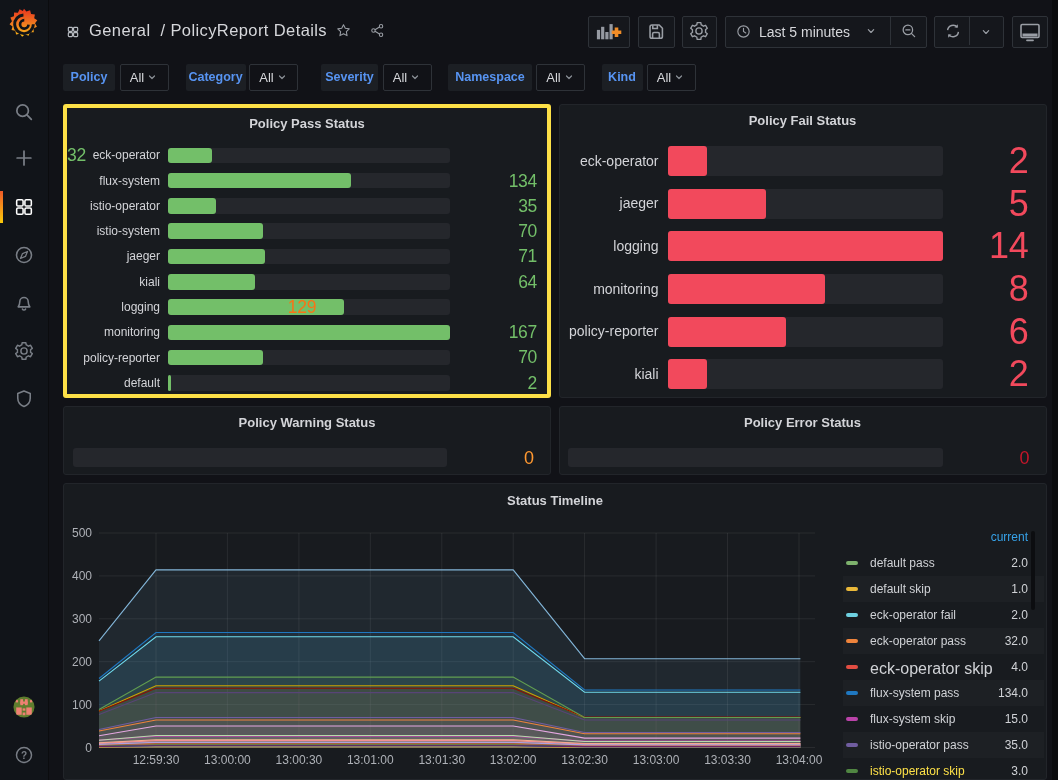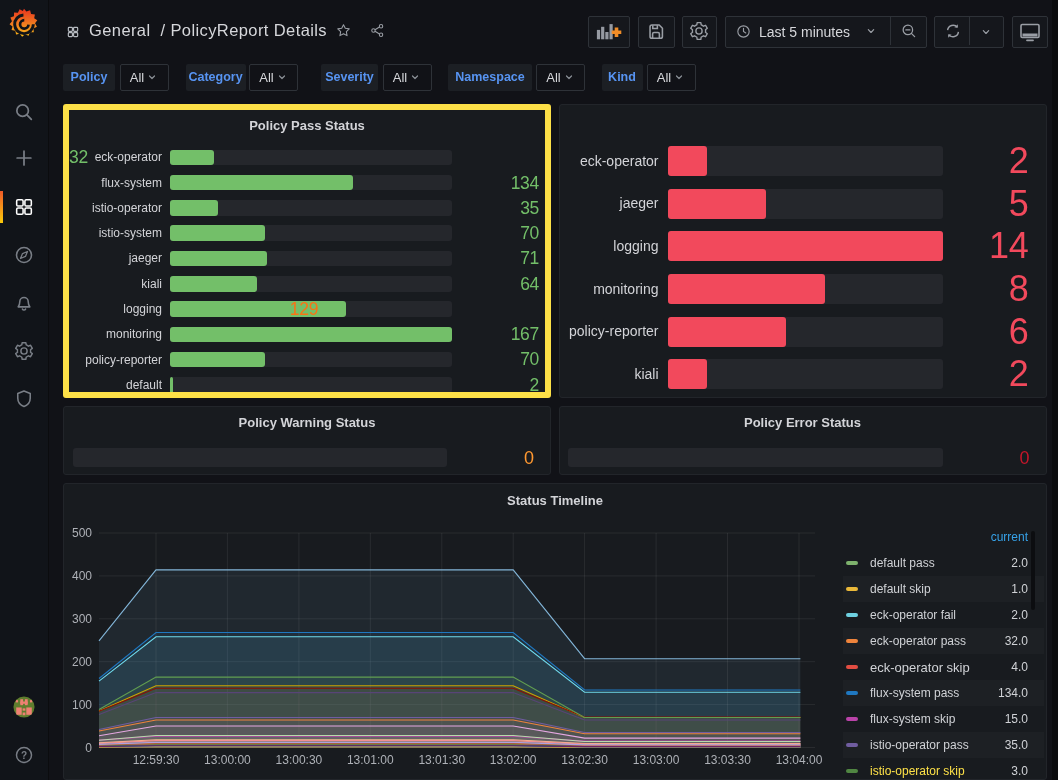--- a/index.html
+++ b/index.html
@@ -117,21 +117,21 @@
     <span style="position:absolute;left:27px;top:6px;font-size:12px;color:#d0d2d6">eck-operator fail</span>
     <span style="position:absolute;right:16px;top:6px;font-size:12px;color:#d0d2d6">2.0</span>
   </div>
 <div style="position:absolute;left:843px;top:628px;width:201px;height:26px;background:#1d2024;">
     <span style="position:absolute;left:3px;top:11px;width:12px;height:4px;border-radius:2px;background:#EF843C"></span>
     <span style="position:absolute;left:27px;top:6px;font-size:12px;color:#d0d2d6">eck-operator pass</span>
     <span style="position:absolute;right:16px;top:6px;font-size:12px;color:#d0d2d6">32.0</span>
   </div>
 <div style="position:absolute;left:843px;top:654px;width:201px;height:26px;">
     <span style="position:absolute;left:3px;top:11px;width:12px;height:4px;border-radius:2px;background:#E24D42"></span>
-    <span style="position:absolute;left:27px;top:6px;font-size:13px;color:#d0d2d6">eck-operator skip</span>
+    <span style="position:absolute;left:27px;top:6px;font-size:16px;color:#d0d2d6">eck-operator skip</span>
     <span style="position:absolute;right:16px;top:6px;font-size:12px;color:#d0d2d6">4.0</span>
   </div>
 <div style="position:absolute;left:843px;top:680px;width:201px;height:26px;background:#1d2024;">
     <span style="position:absolute;left:3px;top:11px;width:12px;height:4px;border-radius:2px;background:#1F78C1"></span>
     <span style="position:absolute;left:27px;top:6px;font-size:12px;color:#d0d2d6">flux-system pass</span>
     <span style="position:absolute;right:16px;top:6px;font-size:12px;color:#d0d2d6">134.0</span>
   </div>
 <div style="position:absolute;left:843px;top:706px;width:201px;height:26px;">
     <span style="position:absolute;left:3px;top:11px;width:12px;height:4px;border-radius:2px;background:#BA43A9"></span>
     <span style="position:absolute;left:27px;top:6px;font-size:12px;color:#d0d2d6">flux-system skip</span>
@@ -141,21 +141,21 @@
     <span style="position:absolute;left:3px;top:11px;width:12px;height:4px;border-radius:2px;background:#705DA0"></span>
     <span style="position:absolute;left:27px;top:6px;font-size:12px;color:#d0d2d6">istio-operator pass</span>
     <span style="position:absolute;right:16px;top:6px;font-size:12px;color:#d0d2d6">35.0</span>
   </div>
 <div style="position:absolute;left:843px;top:758px;width:201px;height:26px;">
     <span style="position:absolute;left:3px;top:11px;width:12px;height:4px;border-radius:2px;background:#508642"></span>
     <span style="position:absolute;left:27px;top:6px;font-size:12px;color:#fde047">istio-operator skip</span>
     <span style="position:absolute;right:16px;top:6px;font-size:12px;color:#d0d2d6">3.0</span>
   </div>
 <div style="position:absolute;left:1031px;top:531px;width:4px;height:79px;border-radius:2px;background:#0c0d10"></div>
-<div style="position:absolute;left:63px;top:104px;width:488px;height:294px;background:#181B1F;border:6px solid #fde047;border-radius:3px;box-sizing:border-box;overflow:hidden">
+<div style="position:absolute;left:63px;top:104px;width:488px;height:294px;background:#181B1F;border:4px solid #fde047;border-radius:3px;box-sizing:border-box;overflow:hidden">
     <div style="position:absolute;left:0;top:8px;width:100%;text-align:center;font-size:13px;font-weight:600;color:#d3d4d8">Policy Pass Status</div>
     <div style="position:absolute;left:0;top:38.4px;width:93px;text-align:right;font-size:12px;color:#d3d4d8;line-height:18px">eck-operator</div>
     <div style="position:absolute;left:101px;top:39.6px;width:282px;height:15.5px;border-radius:3px;background:#25272c"></div>
     <div style="position:absolute;left:101px;top:39.6px;width:44px;height:15.5px;border-radius:3px;background:#73BF69"></div>
     <div style="position:absolute;left:0;top:34.3px;width:470px;text-align:left;font-size:17.5px;font-weight:500;letter-spacing:-0.3px;color:#73BF69;line-height:26px">32</div>
     <div style="position:absolute;left:0;top:63.7px;width:93px;text-align:right;font-size:12px;color:#d3d4d8;line-height:18px">flux-system</div>
     <div style="position:absolute;left:101px;top:64.9px;width:282px;height:15.5px;border-radius:3px;background:#25272c"></div>
     <div style="position:absolute;left:101px;top:64.9px;width:183px;height:15.5px;border-radius:3px;background:#73BF69"></div>
     <div style="position:absolute;left:0;top:59.5px;width:470px;text-align:right;font-size:17.5px;font-weight:500;letter-spacing:-0.3px;color:#73BF69;line-height:26px">134</div>
     <div style="position:absolute;left:0;top:88.9px;width:93px;text-align:right;font-size:12px;color:#d3d4d8;line-height:18px">istio-operator</div>
@@ -185,20 +185,21 @@
     <div style="position:absolute;left:0;top:240.5px;width:93px;text-align:right;font-size:12px;color:#d3d4d8;line-height:18px">policy-reporter</div>
     <div style="position:absolute;left:101px;top:241.7px;width:282px;height:15.5px;border-radius:3px;background:#25272c"></div>
     <div style="position:absolute;left:101px;top:241.7px;width:95px;height:15.5px;border-radius:3px;background:#73BF69"></div>
     <div style="position:absolute;left:0;top:236.4px;width:470px;text-align:right;font-size:17.5px;font-weight:500;letter-spacing:-0.3px;color:#73BF69;line-height:26px">70</div>
     <div style="position:absolute;left:0;top:265.7px;width:93px;text-align:right;font-size:12px;color:#d3d4d8;line-height:18px">default</div>
     <div style="position:absolute;left:101px;top:267.0px;width:282px;height:15.5px;border-radius:3px;background:#25272c"></div>
     <div style="position:absolute;left:101px;top:267.0px;width:3px;height:15.5px;border-radius:3px;background:#73BF69"></div>
     <div style="position:absolute;left:0;top:261.6px;width:470px;text-align:right;font-size:17.5px;font-weight:500;letter-spacing:-0.3px;color:#73BF69;line-height:26px">2</div>
   </div>
 <div style="position:absolute;left:558.5px;top:104px;width:488px;height:294px;background:#181B1F;border:1px solid #22252a;border-radius:3px;box-sizing:border-box;overflow:hidden">
+    <div style="position:absolute;left:0;top:8px;width:100%;text-align:center;font-size:13px;font-weight:600;color:#d3d4d8">Policy Fail Status</div>
     <div style="position:absolute;left:0;top:45.8px;width:99px;text-align:right;font-size:14px;color:#d3d4d8;line-height:21px">eck-operator</div>
     <div style="position:absolute;left:108px;top:41.3px;width:275px;height:30px;border-radius:3px;background:#25272c"></div>
     <div style="position:absolute;left:108px;top:41.3px;width:39px;height:30px;border-radius:3px;background:#F2495C"></div>
     <div style="position:absolute;left:0;top:29.3px;width:469px;text-align:right;font-size:36px;font-weight:400;letter-spacing:-0.3px;color:#F2495C;line-height:54px">2</div>
     <div style="position:absolute;left:0;top:88.4px;width:99px;text-align:right;font-size:14px;color:#d3d4d8;line-height:21px">jaeger</div>
     <div style="position:absolute;left:108px;top:83.9px;width:275px;height:30px;border-radius:3px;background:#25272c"></div>
     <div style="position:absolute;left:108px;top:83.9px;width:98px;height:30px;border-radius:3px;background:#F2495C"></div>
     <div style="position:absolute;left:0;top:71.9px;width:469px;text-align:right;font-size:36px;font-weight:400;letter-spacing:-0.3px;color:#F2495C;line-height:54px">5</div>
     <div style="position:absolute;left:0;top:130.9px;width:99px;text-align:right;font-size:14px;color:#d3d4d8;line-height:21px">logging</div>
     <div style="position:absolute;left:108px;top:126.4px;width:275px;height:30px;border-radius:3px;background:#25272c"></div>

